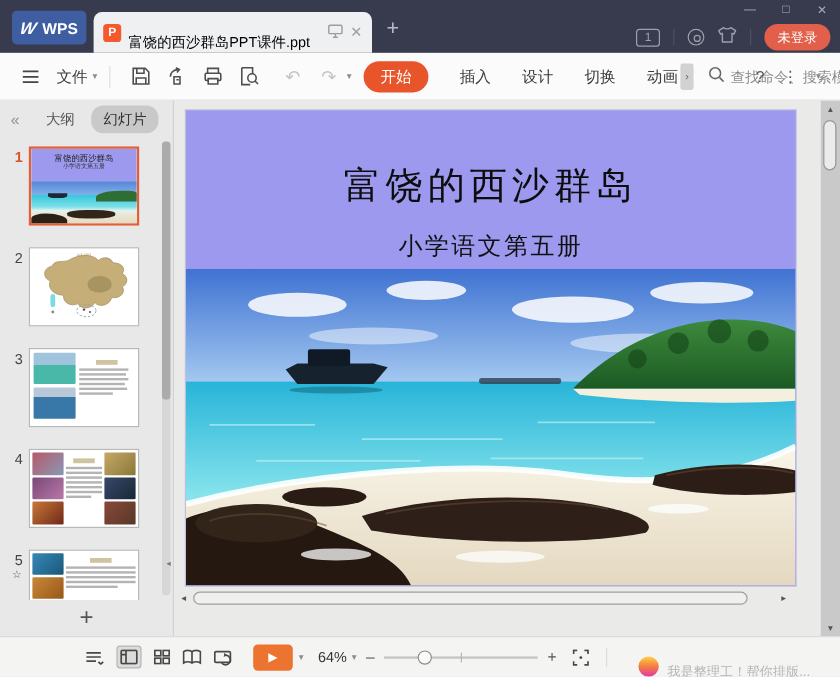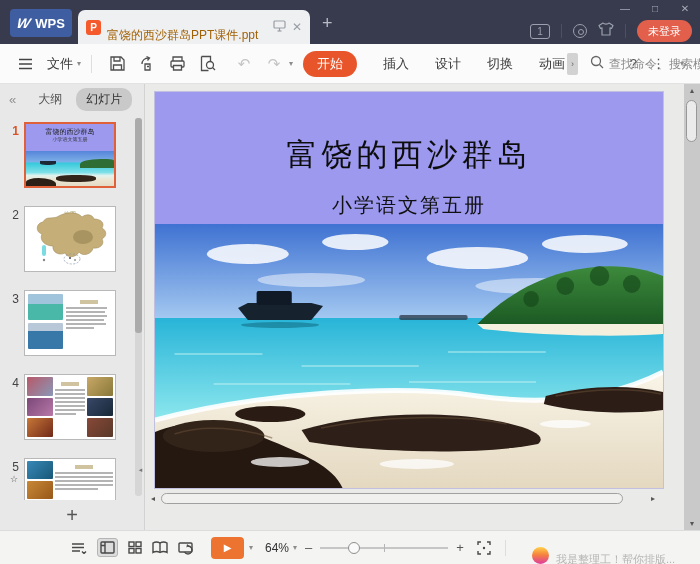--- a/index.html
+++ b/index.html
@@ -8,21 +8,21 @@
 
   
   .titlebar { position:relative; height:44px; background:#373b4d; flex:none; }
   .wps-btn { position:absolute; left:10px; top:9px; width:62px; height:28px; background:#3f5ea2; border-radius:4px;
              display:flex; align-items:center; justify-content:center; gap:5px; color:#fff; font-size:13px; font-weight:bold; }
   .wps-w { font-style:italic; font-size:14px; transform:skewX(-12deg); }
   .file-tab { position:absolute; left:78px; top:10px; height:34px; width:232px; background:#eff0f2; border-radius:7px 7px 0 0;
               display:flex; align-items:center; padding:0 8px; gap:6px; }
   .ppt-icon { width:15px; height:15px; background:#f55a2d; border-radius:3px; color:#fff; font-size:10px; font-weight:bold;
               display:flex; align-items:center; justify-content:center; flex:none; }
-  .tab-title { color:#a16207; font-size:12px; white-space:nowrap; overflow:hidden; flex:1;margin-top:16px; }
+  .tab-title { color:#000000; font-size:12px; white-space:nowrap; overflow:hidden; flex:1;margin-top:16px; }
   .tab-ico { color:#9a9da6; font-size:12px; flex:none; cursor:pointer; }
   .new-tab { position:absolute; left:322px; top:14px; color:#b9bcc6; font-size:18px; line-height:18px; }
   .win-controls { position:absolute; top:0; right:0; display:flex; }
   .win-btn { width:30px; height:17px; color:#a7abb8; font-size:10px; display:flex; align-items:center; justify-content:center; }
   .account-row { position:absolute; top:20px; right:8px; display:flex; align-items:center; gap:11px; }
   .tb-divider { width:1px; height:14px; background:#4c5063; }
   .doc-badge { width:20px; height:15px; border:1.5px solid #9aa0ad; border-radius:3px; color:#9aa0ad; font-size:10px;
                display:flex; align-items:center; justify-content:center; }
   .msg-icon  { width:14px; height:14px; border:1.5px solid #9aa0ad; border-radius:50%; position:relative; }
   .msg-icon::after { content:""; position:absolute; left:3.5px; top:3.5px; width:4px; height:4px; border:1.2px solid #9aa0ad; border-radius:50%; }

